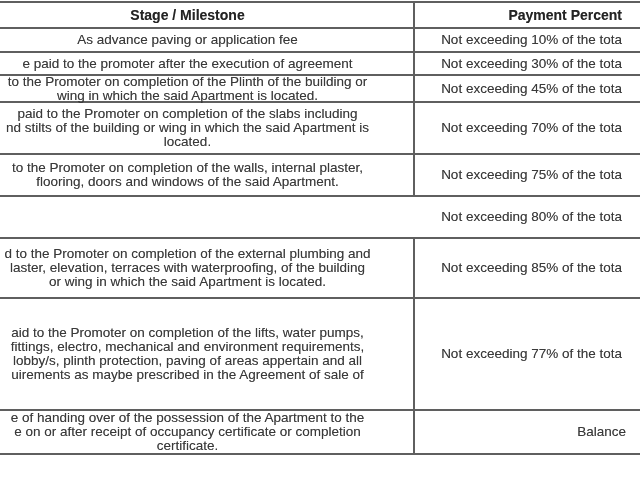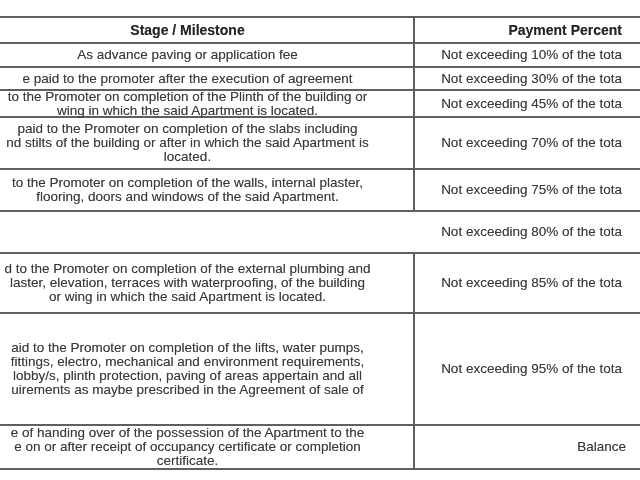--- a/index.html
+++ b/index.html
@@ -10,21 +10,21 @@
   }
   html,body{margin:0;padding:0;background:#fff;}
   .viewport{
     position:relative;
     width:640px;height:480px;
     background:var(--bg);
     overflow:hidden;
     font-family:"Liberation Sans","DejaVu Sans",sans-serif;
   }
   .schedule-table{
-    position:absolute;top:16px;left:0;
+    position:absolute;top:1px;left:0;
     width:640px;
     border-top:2px solid var(--border);
   }
   .t-row{
     display:flex;
     box-sizing:border-box;
     border-bottom:2px solid var(--border);
     background:var(--bg);
   }
   
@@ -95,21 +95,21 @@
       <div class="t-row">
         <div class="stage-cell">
           <div class="stage-line">to the Promoter on completion of the Plinth of the building or</div>
           <div class="stage-line">wing in which the said Apartment is located.</div>
         </div>
         <div class="payment-cell">Not exceeding 45% of the tota</div>
       </div>
       <div class="t-row">
         <div class="stage-cell">
           <div class="stage-line">paid to the Promoter on completion of the slabs including</div>
-          <div class="stage-line">nd stilts of the building or after in which the said Apartment is</div>
+          <div class="stage-line">nd stilts of the building or wing in which the said Apartment is</div>
           <div class="stage-line">located.</div>
         </div>
         <div class="payment-cell">Not exceeding 70% of the tota</div>
       </div>
       <div class="t-row">
         <div class="stage-cell">
           <div class="stage-line">to the Promoter on completion of the walls, internal plaster,</div>
           <div class="stage-line">flooring, doors and windows of the said Apartment.</div>
         </div>
         <div class="payment-cell">Not exceeding 75% of the tota</div>
@@ -125,21 +125,21 @@
         </div>
         <div class="payment-cell">Not exceeding 85% of the tota</div>
       </div>
       <div class="t-row">
         <div class="stage-cell">
           <div class="stage-line">aid to the Promoter on completion of the lifts, water pumps,</div>
           <div class="stage-line">fittings, electro, mechanical and environment requirements,</div>
           <div class="stage-line">lobby/s, plinth protection, paving of areas appertain and all</div>
           <div class="stage-line">uirements as maybe prescribed in the Agreement of sale of</div>
         </div>
-        <div class="payment-cell">Not exceeding 95% of the tota</div>
+        <div class="payment-cell">Not exceeding 77% of the tota</div>
       </div>
       <div class="t-row">
         <div class="stage-cell">
           <div class="stage-line">e of handing over of the possession of the Apartment to the</div>
           <div class="stage-line">e on or after receipt of occupancy certificate or completion</div>
           <div class="stage-line">certificate.</div>
         </div>
         <div class="payment-cell inset">Balance</div>
       </div>
     </div>

